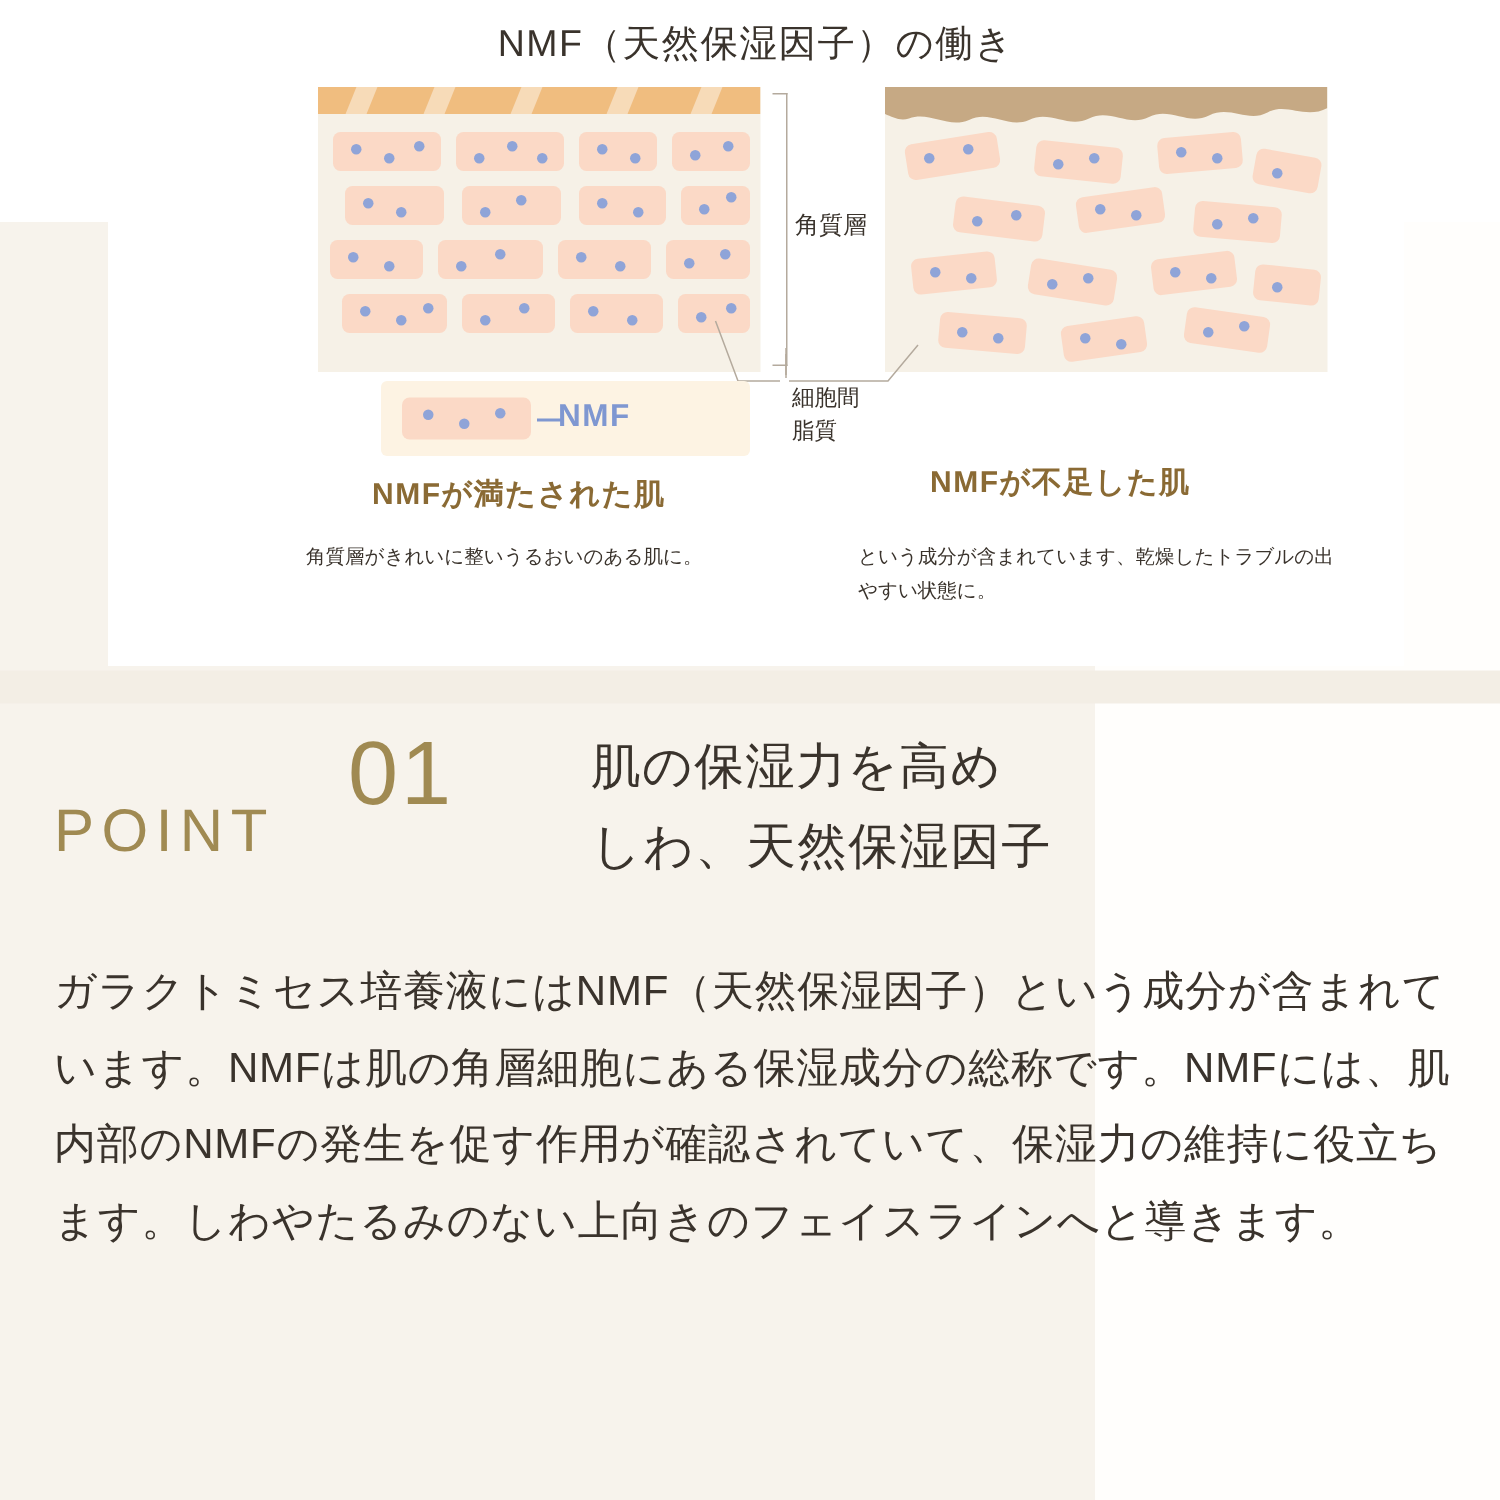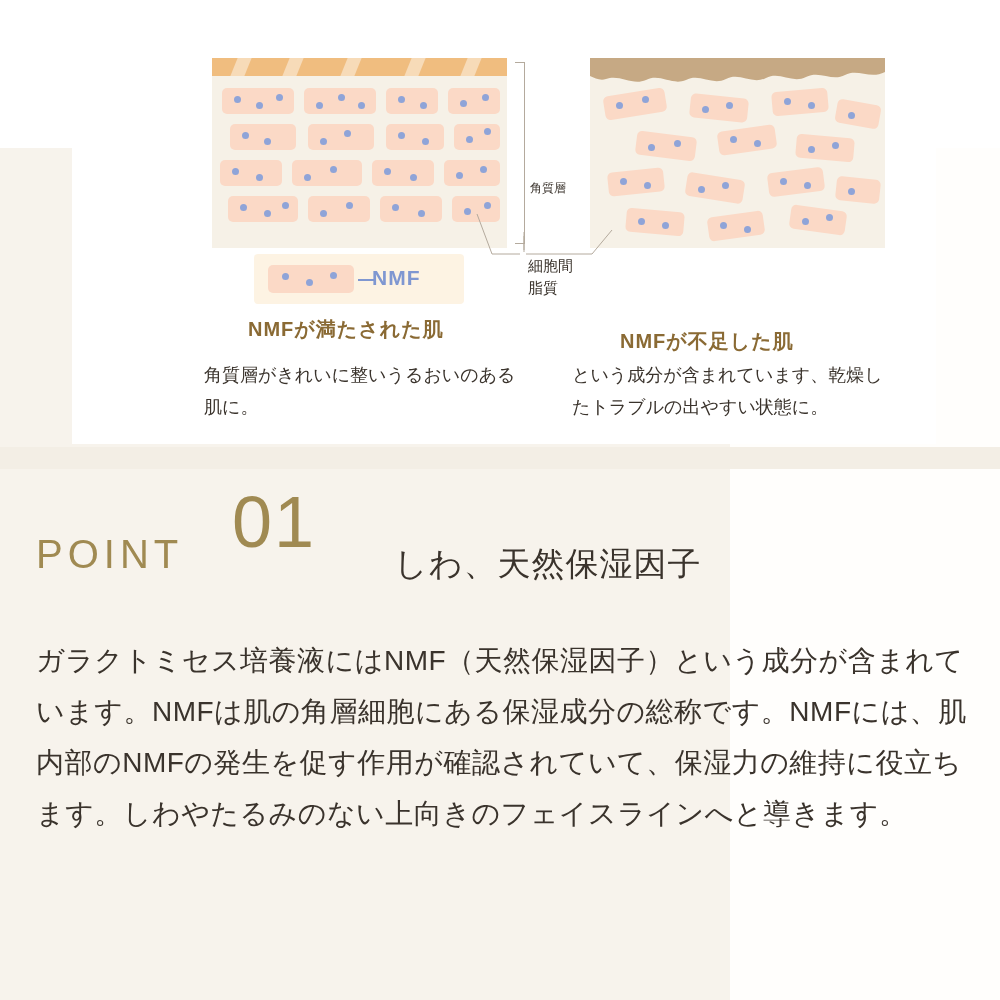--- a/index.html
+++ b/index.html
@@ -109,20 +109,21 @@
 
   
   .nmf-chip {
     position: absolute;
     left: 182px;
     top: 254px;
     width: 210px;
     height: 50px;
     background: #fdf3e3;
     border-radius: 4px;
+    padding-left: 36px;
   }
   .nmf-cell {
     position: absolute;
     left: 14px;
     top: 11px;
     width: 86px;
     height: 28px;
     background: #fbd9c6;
     border-radius: 5px;
   }
@@ -152,23 +153,22 @@
     width: 10px;
     height: 182px;
     border: 1px solid #b4aa9d;
     border-left: none;
     box-sizing: border-box;
   }
   .label-kakushitsu {
     position: absolute;
     left: 458px;
     top: 140px;
-    font-size: 12px;
-    color: #3a332c;
-    margin-top: 40px;
+    font-size: 16px;
+    color: #3a332c;
   }
   .label-saibou {
     position: absolute;
     left: 456px;
     top: 255px;
     width: 74px;
     font-size: 15px;
     line-height: 1.45;
     color: #3a332c;
     text-align: left;
@@ -176,46 +176,46 @@
   .leader { position: absolute; stroke: #b4aa9d; stroke-width: 1; fill: none; }
 
   .subtitle {
     position: absolute;
     font-size: 20px;
     font-weight: 700;
     color: #8a6a34;
     letter-spacing: 1px;
   }
   .sub-left  { left: 176px; top: 316px; }
-  .sub-right { left: 548px; top: 328px; }
+  .sub-right { left: 548px; top: 308px; }
 
   .caption {
     position: absolute;
-    font-size: 18px;
+    font-size: 13px;
     line-height: 1.75;
     color: #3a332c;
   }
   .cap-left  { left: 132px; top: 360px; width: 320px; }
   .cap-right { left: 500px; top: 360px; width: 320px; }
 
   
   .point-word {
     position: absolute;
     left: 36px;
     top: 532px;
     font-size: 40px;
     letter-spacing: 5px;
     color: #a08a52;
     font-weight: 400;
   }
   .point-number {
     position: absolute;
     left: 232px;
     top: 486px;
-    font-size: 72px;
+    font-size: 60px;
     line-height: 1;
     color: #a08a52;
     font-weight: 300;
     letter-spacing: 2px;
   }
   .point-heading {
     position: absolute;
     left: 394px;
     top: 484px;
     font-size: 33px;
@@ -238,20 +238,21 @@
 </style>
 </head>
 <body>
 
 <div class="bg-cream-left"></div>
 <div class="bg-white-right"></div>
 <div class="bg-band"></div>
 
 <div class="diagram-panel">
 
+  <div class="diagram-title">NMF（天然保湿因子）の働き</div>
 
   <div class="skin-box skin-left">
     <div class="surface-good">
       <div class="sheen" style="left:22px"></div>
       <div class="sheen" style="left:74px"></div>
       <div class="sheen" style="left:132px"></div>
       <div class="sheen" style="left:196px"></div>
       <div class="sheen" style="left:252px"></div>
     </div>
 
@@ -392,17 +393,17 @@
   <div class="subtitle sub-left">NMFが満たされた肌</div>
   <div class="subtitle sub-right">NMFが不足した肌</div>
 
   <div class="caption cap-left">角質層がきれいに整いうるおいのある肌に。</div>
   <div class="caption cap-right">という成分が含まれています、乾燥したトラブルの出やすい状態に。</div>
 </div>
 
 <div class="point-word">POINT</div>
 <div class="point-number">01</div>
 <div class="point-heading">
-  <br>
+  <span>肌の保湿力を高め</span><br>
   <span>しわ、天然保湿因子</span>
 </div>
 
 <div class="body-copy">ガラクトミセス培養液にはNMF（天然保湿因子）という成分が含まれています。NMFは肌の角層細胞にある保湿成分の総称です。NMFには、肌内部のNMFの発生を促す作用が確認されていて、保湿力の維持に役立ちます。しわやたるみのない上向きのフェイスラインへと導きます。</div>
 
 </body></html>

